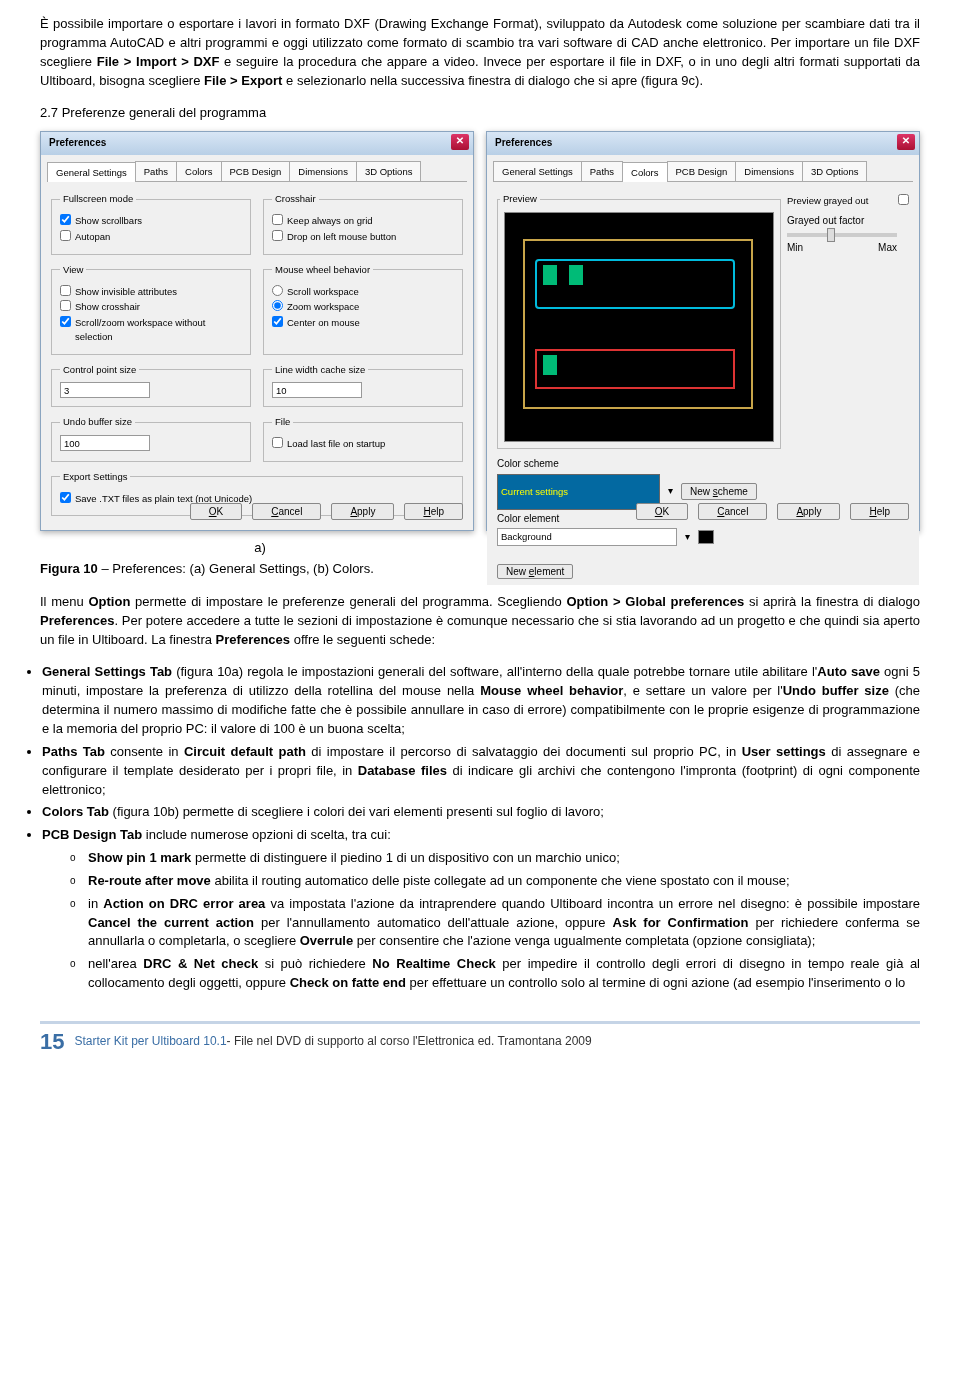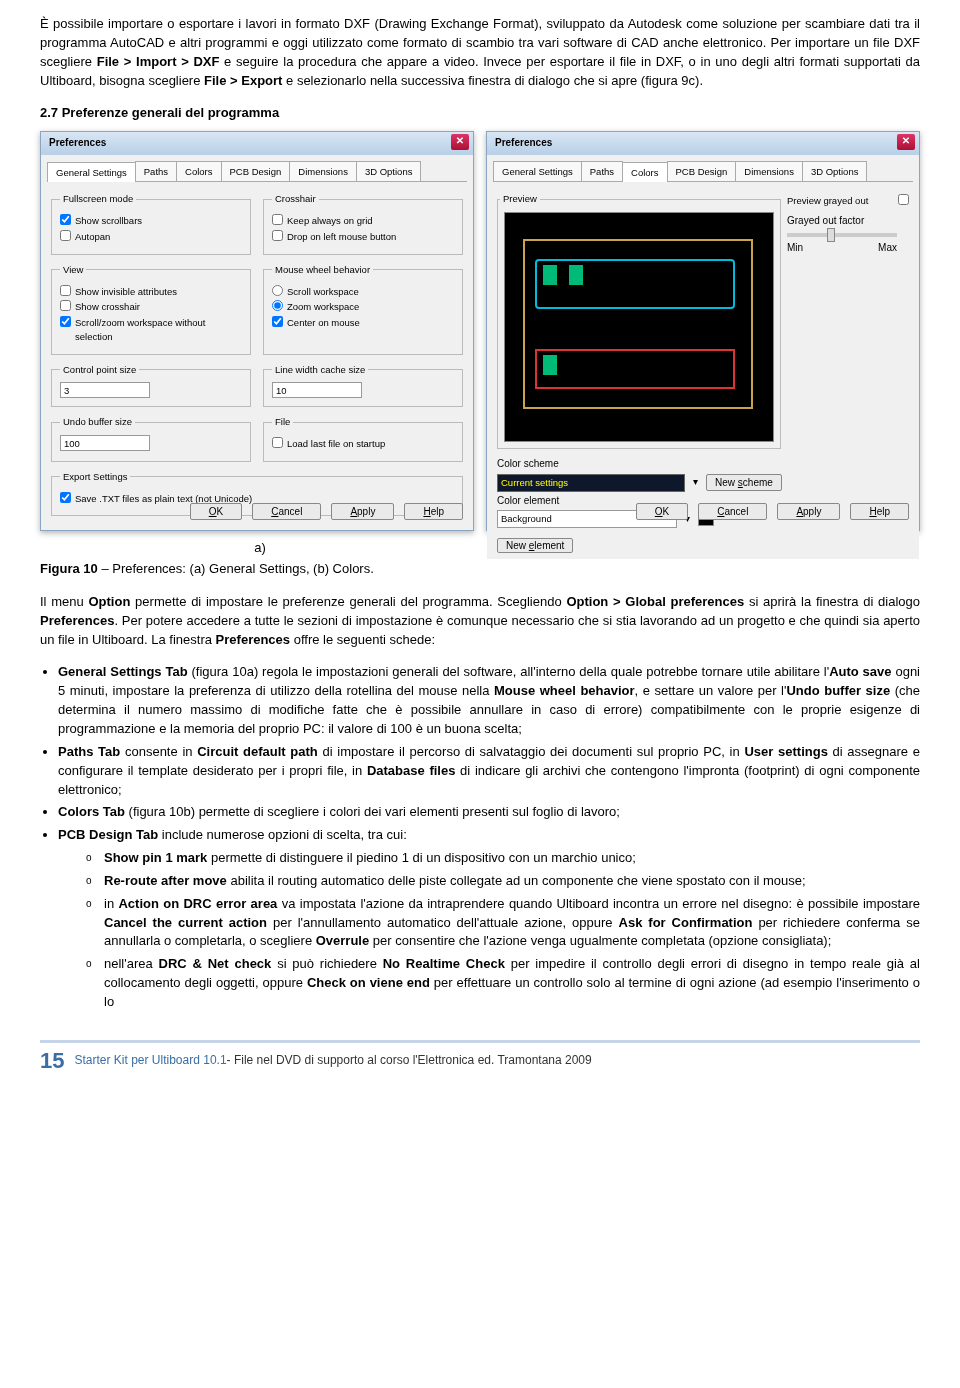--- a/index.html
+++ b/index.html
@@ -1,18 +1,18 @@
 <!DOCTYPE html>
 <html><head>
 <meta charset="utf-8">
 <style>
 *{margin:0;padding:0;box-sizing:border-box}
 body{font-family:Arial,sans-serif;font-size:13px;line-height:1.45;color:#000;width:960px;background:#fff;padding:15px 40px 10px 40px}
 .para{text-align:justify;margin-bottom:14px}
-.section-title{font-weight:bold;margin:10px 0 8px 0}
+.section-title{font-weight:normal;margin:10px 0 8px 0}
 .figs{display:flex;gap:12px;margin:8px 0}
 .dialog{border:1px solid #8ba5c0;background:#f0f0f0;width:436px;height:400px;position:relative;font-size:10px;box-shadow:0 2px 6px rgba(0,0,0,.3)}
 .dlg-title{background:linear-gradient(#d8e6f5,#b8cfe6);padding:4px 8px;font-weight:bold;position:relative}
 .dlg-close{position:absolute;right:4px;top:2px;width:18px;height:16px;background:linear-gradient(#d36,#a13);color:#fff;text-align:center;border-radius:2px;font-size:10px;line-height:14px}
 .tabs{display:flex;border-bottom:1px solid #aaa;margin:6px 6px 0 6px}
 .tab{padding:3px 8px;border:1px solid #aaa;border-bottom:none;background:#f8f8f8;margin-right:-1px;font-size:9.5px}
 .tab.active{background:#fff;position:relative;top:1px}
 .dlg-body{padding:6px 10px;background:#f0f0f0}
 .groupbox{border:1px solid #bbb;padding:6px 8px 8px 8px;margin:4px 0;position:relative;background:#f0f0f0}
 .groupbox legend{font-size:9.5px;padding:0 3px;background:#f0f0f0}
@@ -26,29 +26,29 @@
 .btn u{text-decoration:underline}
 .preview{background:#000;width:270px;height:230px;border:1px solid #888;position:relative;margin:4px}
 .pcb-outer{position:absolute;left:18px;top:26px;width:230px;height:170px;border:2px solid #c8a54a}
 .pcb-line1{position:absolute;left:10px;top:18px;width:200px;height:50px;border:2px solid #0bd;border-radius:4px}
 .pcb-line2{position:absolute;left:10px;top:108px;width:200px;height:40px;border:2px solid #d33}
 .pcb-pad{position:absolute;width:14px;height:20px;background:#0b7}
 .slider-track{width:110px;height:4px;background:#ccc;position:relative;margin:4px 0}
 .slider-thumb{position:absolute;width:8px;height:14px;background:#ddd;border:1px solid #888;top:-5px}
 .fig-labels{display:flex;justify-content:space-around;margin:4px 0 2px 0}
 .fig-caption{margin:2px 0 14px 0}
-.bullets{margin-left:18px;margin-bottom:10px}
+.bullets{margin-left:2px;margin-bottom:10px}
 .bullets>li{margin-bottom:4px;text-align:justify;list-style:disc}
 .subbullets{margin-left:28px;margin-top:4px}
 .subbullets>li{margin-bottom:4px;text-align:justify;list-style:none;position:relative;padding-left:18px}
 .subbullets>li::before{content:"o";position:absolute;left:0;font-size:10px;top:2px}
 .footer{display:flex;align-items:center;gap:10px;margin-top:28px;border-top:3px solid #c5d4e6;padding-top:2px}
 .pagenum{font-size:22px;font-weight:bold;color:#3a6ea5}
 .footer-text{font-size:12px;color:#333}
-.cs-input{width:188px;background:#0f172a;color:#ff0;padding:1px 3px;border:1px solid #666;font-size:9.5px}
+.cs-input{width:163px;background:#0369a1;color:#ff0;padding:10px 3px;border:1px solid #666;font-size:9.5px}
 .plain-input{width:180px;background:#fff;border:1px solid #999;padding:1px 3px;font-size:9.5px}
 </style>
 </head>
 <body>
 
 <p class="para">
 <span>È possibile importare o esportare i lavori in formato DXF (Drawing Exchange Format), sviluppato da Autodesk come soluzione per scambiare dati tra il programma AutoCAD e altri programmi e oggi utilizzato come formato di scambio tra vari software di CAD anche elettronico.</span>
 <span>Per importare un file DXF scegliere </span><b>File &gt; Import &gt; DXF</b><span> e seguire la procedura che appare a video. Invece per esportare il file in DXF, o in uno degli altri formati supportati da Ultiboard, bisogna scegliere </span><b>File &gt; Export</b><span> e selezionarlo nella successiva finestra di dialogo che si apre (figura 9c).</span>
 </p>
 
@@ -207,21 +207,21 @@
     <div class="cs-input">Current settings</div>
     <span>▾</span>
     <button class="btn" style="padding:2px 8px">New <u>s</u>cheme</button>
    </div>
    <div>Color element</div>
    <div style="display:flex;gap:8px;align-items:center;margin:2px 0">
     <div class="plain-input">Background</div>
     <span>▾</span>
     <span style="width:16px;height:14px;background:#000;border:1px solid #888"></span>
    </div>
-   <button class="btn" style="padding:1px 8px;margin-top:8px">New <u>e</u>lement</button>
+   <button class="btn" style="padding:1px 8px;margin-top:16px">New <u>e</u>lement</button>
   </div>
   <div class="btn-row">
    <button class="btn"><u>O</u>K</button>
    <button class="btn"><u>C</u>ancel</button>
    <button class="btn"><u>A</u>pply</button>
    <button class="btn"><u>H</u>elp</button>
   </div>
  </div>
 </div>
 
@@ -237,21 +237,21 @@
 
 <ul class="bullets">
  <li><b>General Settings Tab</b><span> (figura 10a) regola le impostazioni generali del software, all'interno della quale potrebbe tornare utile abilitare l'</span><b>Auto save</b><span> ogni 5 minuti, impostare la preferenza di utilizzo della rotellina del mouse nella </span><b>Mouse wheel behavior</b><span>, e settare un valore per l'</span><b>Undo buffer size</b><span> (che determina il numero massimo di modifiche fatte che è possibile annullare in caso di errore) compatibilmente con le proprie esigenze di programmazione e la memoria del proprio PC: il valore di 100 è un buona scelta;</span></li>
  <li><b>Paths Tab</b><span> consente in </span><b>Circuit default path</b><span> di impostare il percorso di salvataggio dei documenti sul proprio PC, in </span><b>User settings</b><span> di assegnare e configurare il template desiderato per i propri file, in </span><b>Database files</b><span> di indicare gli archivi che contengono l'impronta (footprint) di ogni componente elettronico;</span></li>
  <li><b>Colors Tab</b><span> (figura 10b) permette di scegliere i colori dei vari elementi presenti sul foglio di lavoro;</span></li>
  <li><b>PCB Design Tab</b><span> include numerose opzioni di scelta, tra cui:</span>
   <ul class="subbullets">
    <li><b>Show pin 1 mark</b><span> permette di distinguere il piedino 1 di un dispositivo con un marchio unico;</span></li>
    <li><b>Re-route after move</b><span> abilita il routing automatico delle piste collegate ad un componente che viene spostato con il mouse;</span></li>
    <li><span>in </span><b>Action on DRC error area</b><span> va impostata l'azione da intraprendere quando Ultiboard incontra un errore nel disegno: è possibile impostare </span><b>Cancel the current action</b><span> per l'annullamento automatico dell'attuale azione, oppure </span><b>Ask for Confirmation</b><span> per richiedere conferma se annullarla o completarla, o scegliere </span><b>Overrule</b><span> per consentire che l'azione venga ugualmente completata (opzione consigliata);</span></li>
-   <li><span>nell'area </span><b>DRC &amp; Net check</b><span> si può richiedere </span><b>No Realtime Check</b><span> per impedire il controllo degli errori di disegno in tempo reale già al collocamento degli oggetti, oppure </span><b>Check on viene end</b><span> per effettuare un controllo solo al termine di ogni azione (ad esempio l'inserimento o lo</span></li>
+   <li><span>nell'area </span><b>DRC &amp; Net check</b><span> si può richiedere </span><b>No Realtime Check</b><span> per impedire il controllo degli errori di disegno in tempo reale già al collocamento degli oggetti, oppure </span><b>Check on fatte end</b><span> per effettuare un controllo solo al termine di ogni azione (ad esempio l'inserimento o lo</span></li>
   </ul>
  </li>
 </ul>
 
 <div class="footer">
  <span class="pagenum">15</span>
  <span class="footer-text"><span style="color:#3a6ea5">Starter Kit per Ultiboard 10.1</span><span>- File nel DVD di supporto al corso l'Elettronica </span><span>ed. Tramontana 2009</span></span>
 </div>
 
 </body></html>

